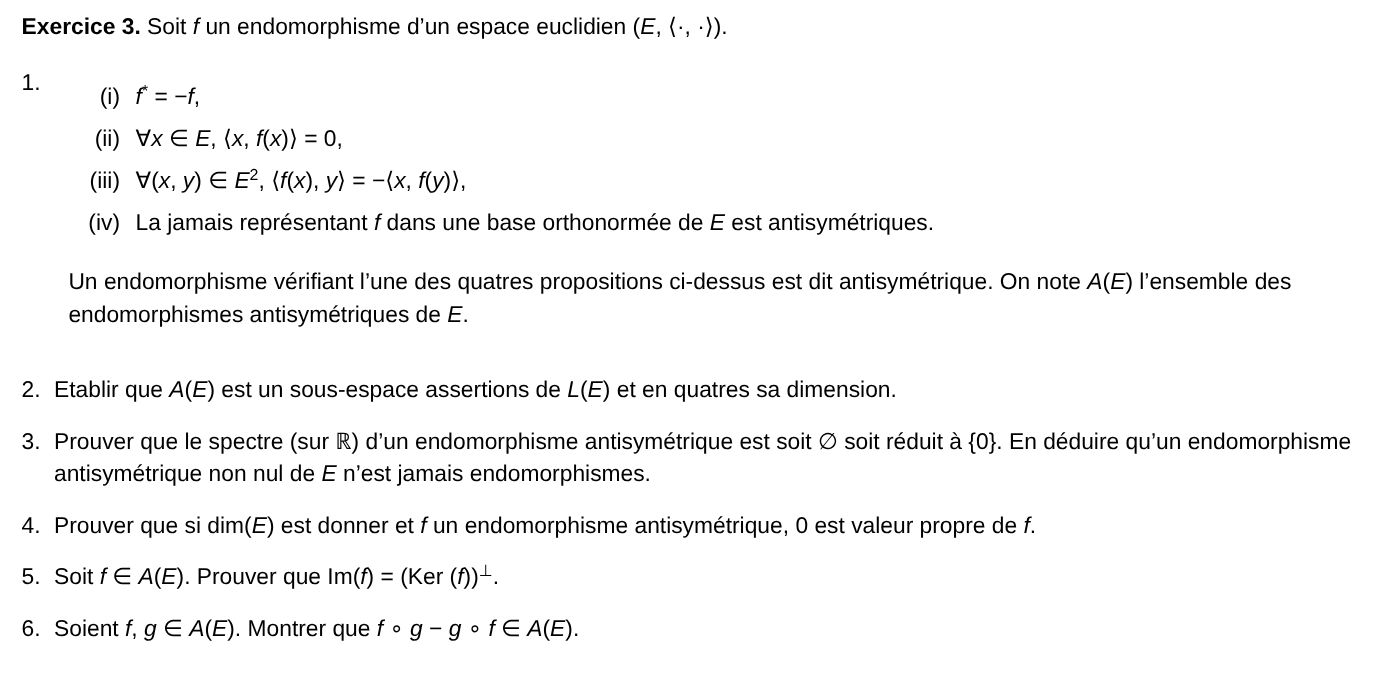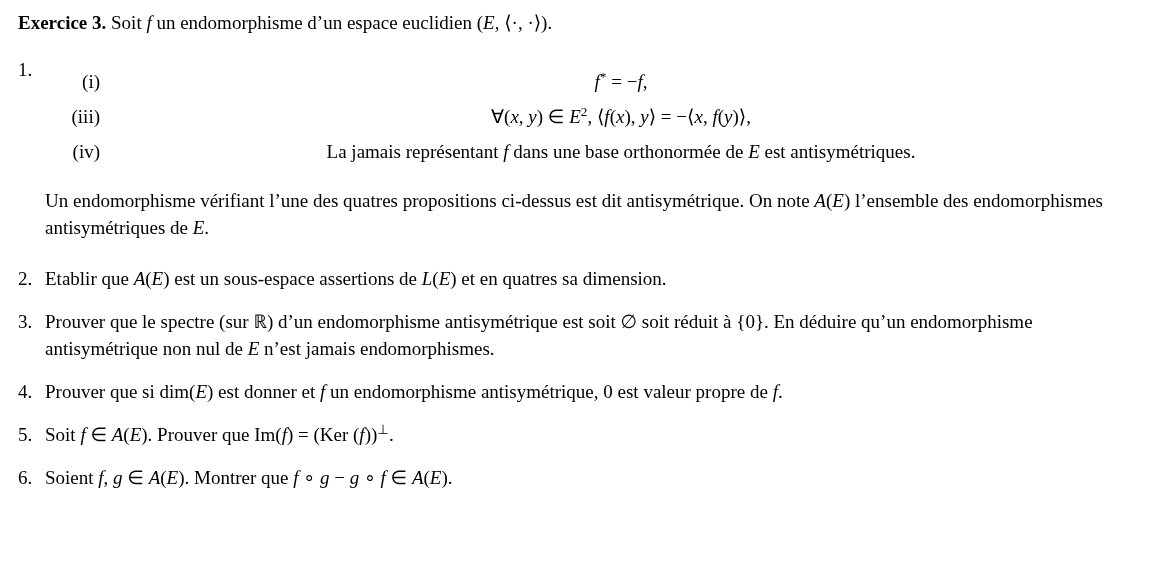--- a/index.html
+++ b/index.html
@@ -3,56 +3,60 @@
 <meta charset="utf-8">
 <style>
   html, body { margin: 0; padding: 0; background: #ffffff; }
   .page {
     width: 1163px;
     height: 567px;
     box-sizing: border-box;
     padding: 9px 34px 0 18px;
     background: #ffffff;
     color: #000000;
-    font-family: Liberation Serif, serif;
+    font-family: Liberation Sans, sans-serif;
     font-size: 19px;
     line-height: 27px;
     overflow: hidden;
   }
   p { margin: 0; }
   .title { margin: 0 0 20px 0; }
   .item { display: flex; margin-bottom: 16px; }
   .item--roomy { margin-bottom: 24px; }
   .num { flex: none; width: 27px; }
   .body { flex: 1; min-width: 0; }
   .sublist { margin: 12px 0 22px 0; }
   .subitem { display: flex; margin-bottom: 8px; }
   .sublabel { flex: none; width: 55px; text-align: right; margin-right: 13px; }
-  .subbody { flex: 1; min-width: 0; text-align: center; }
-  .note { margin: 0; }
+  .subbody { flex: 1; min-width: 0; }
+  .note { margin: 12px; }
   
   .s-i  { font-style: italic; }
   .s-b  { font-weight: 700; }
   .s-cal { font-style: italic; }
   .s-sup { font-size: 0.7em; vertical-align: 0.5em; line-height: 0; }
 </style>
 </head>
 <body>
 
 <div class="page">
 
   <p class="title"><span class="s-b">Exercice 3.</span><span> Soit </span><span class="s-i">f</span><span> un endomorphisme d’un espace euclidien (</span><span class="s-i">E</span><span>, ⟨·, ·⟩).</span></p>
 
   <div class="item item--roomy">
     <span class="num">1.</span>
     <div class="body">
       <div class="sublist">
         <div class="subitem">
           <span class="sublabel">(i)</span>
           <span class="subbody"><span class="s-i">f</span><span class="s-sup">*</span><span> = −</span><span class="s-i">f</span><span>,</span></span>
+        </div>
+        <div class="subitem">
+          <span class="sublabel">(ii)</span>
+          <span class="subbody"><span>∀</span><span class="s-i">x</span><span> ∈ </span><span class="s-i">E</span><span>, ⟨</span><span class="s-i">x</span><span>, </span><span class="s-i">f</span><span>(</span><span class="s-i">x</span><span>)⟩ = 0,</span></span>
         </div>
         <div class="subitem">
           <span class="sublabel">(iii)</span>
           <span class="subbody"><span>∀(</span><span class="s-i">x</span><span>, </span><span class="s-i">y</span><span>) ∈ </span><span class="s-i">E</span><span class="s-sup">2</span><span>, ⟨</span><span class="s-i">f</span><span>(</span><span class="s-i">x</span><span>), </span><span class="s-i">y</span><span>⟩ = −⟨</span><span class="s-i">x</span><span>, </span><span class="s-i">f</span><span>(</span><span class="s-i">y</span><span>)⟩,</span></span>
         </div>
         <div class="subitem">
           <span class="sublabel">(iv)</span>
           <span class="subbody"><span>La jamais représentant </span><span class="s-i">f</span><span> dans une base orthonormée de </span><span class="s-i">E</span><span> est antisymétriques.</span></span>
         </div>
       </div>

